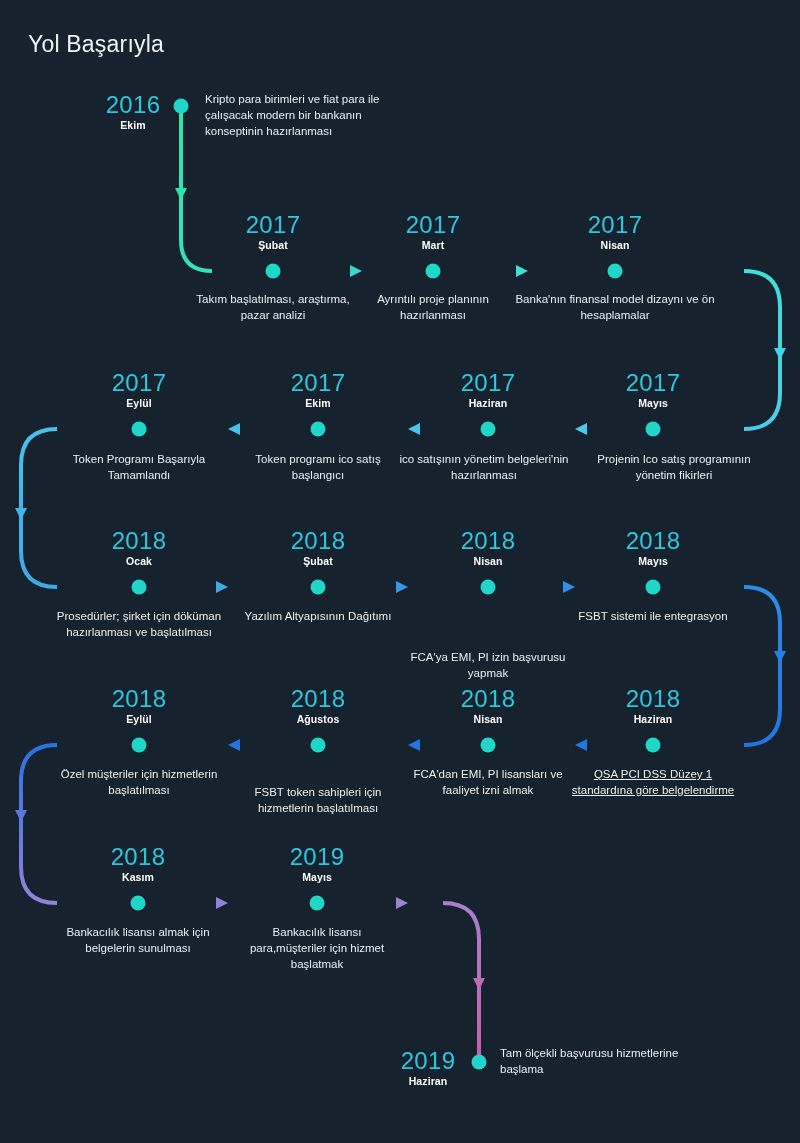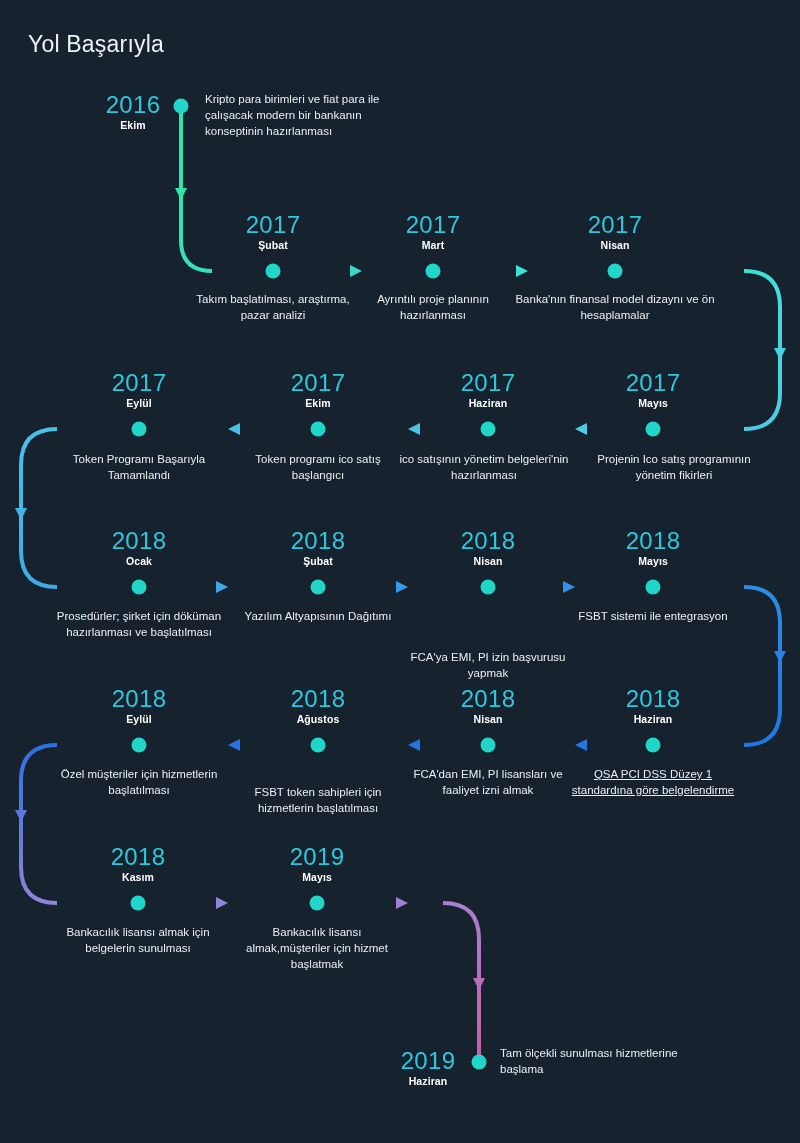--- a/index.html
+++ b/index.html
@@ -284,22 +284,22 @@
       <div class="node" style="left: 138px; top: 844px;">
         <div class="year" style="color: rgb(46, 199, 221);">2018</div>
         <div class="month" style="color: rgb(255, 255, 255);">Kasım</div>
       </div>
       <div class="desc" style="left: 138px; top: 925px; width: 175px; color: rgb(236, 239, 242);">Bankacılık lisansı almak için belgelerin sunulması</div>
       <div class="dot" style="left: 317px; top: 903px; background: rgb(31, 214, 200);"></div>
       <div class="node" style="left: 317px; top: 844px;">
         <div class="year" style="color: rgb(46, 199, 221);">2019</div>
         <div class="month" style="color: rgb(255, 255, 255);">Mayıs</div>
       </div>
-      <div class="desc" style="left: 317px; top: 925px; width: 145px; color: rgb(236, 239, 242);">Bankacılık lisansı almak,müşteriler için hizmet başlatmak</div>
+      <div class="desc" style="left: 317px; top: 925px; width: 145px; color: rgb(236, 239, 242);">Bankacılık lisansı para,müşteriler için hizmet başlatmak</div>
       <div class="dot" style="left: 479px; top: 1062px; background: rgb(31, 214, 200);"></div>
       <div class="node" style="left: 428px; top: 1048px;">
         <div class="year" style="color: rgb(46, 199, 221);">2019</div>
         <div class="month" style="color: rgb(255, 255, 255);">Haziran</div>
       </div>
-      <div class="desc align-left" style="left: 500px; top: 1046px; width: 200px; color: rgb(236, 239, 242);">Tam ölçekli sunulması hizmetlerine başlama</div>
+      <div class="desc align-left" style="left: 500px; top: 1046px; width: 200px; color: rgb(236, 239, 242);">Tam ölçekli başvurusu hizmetlerine başlama</div>
     </div>
 
 </div>
 
 </body></html>

